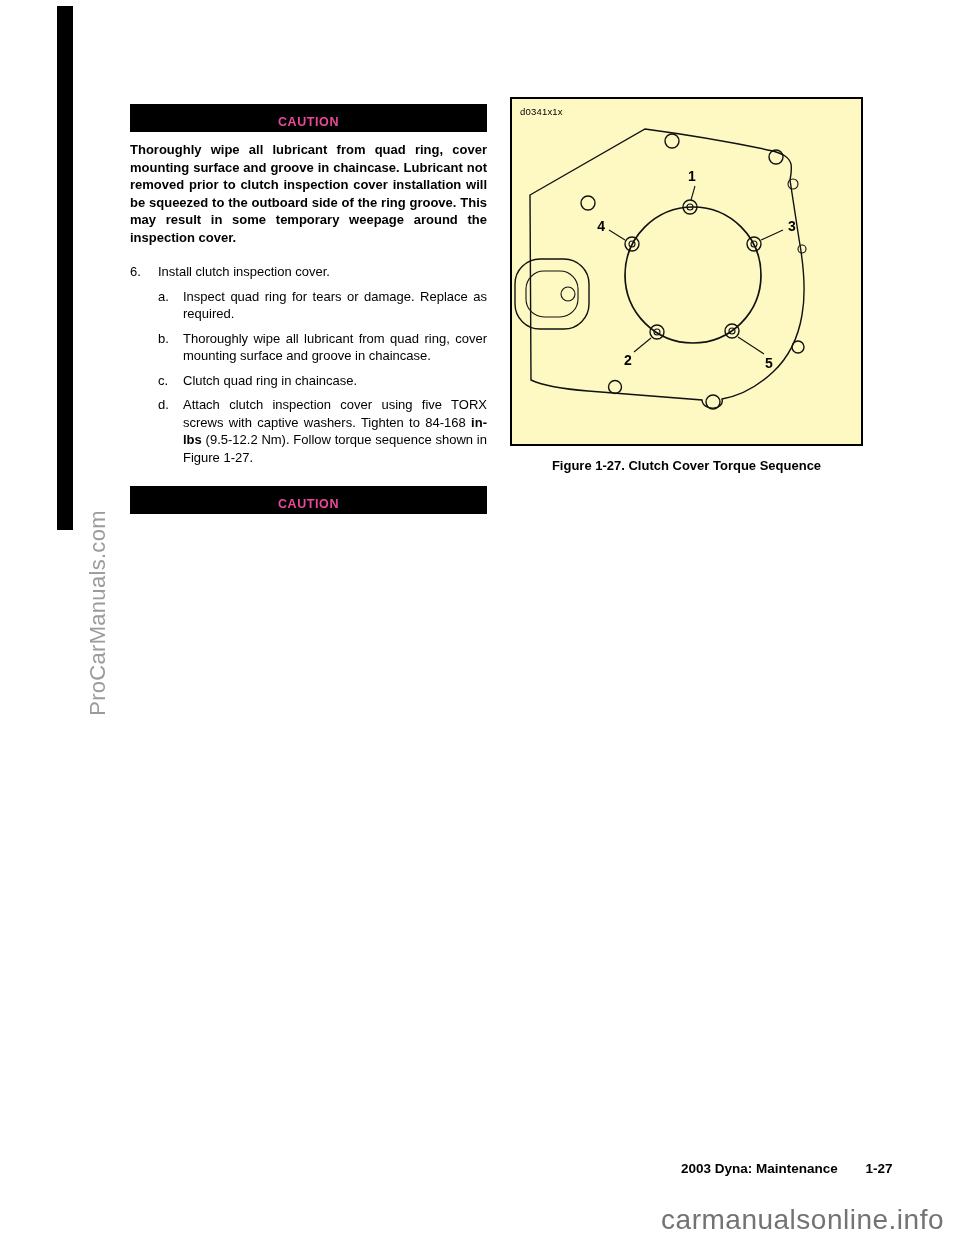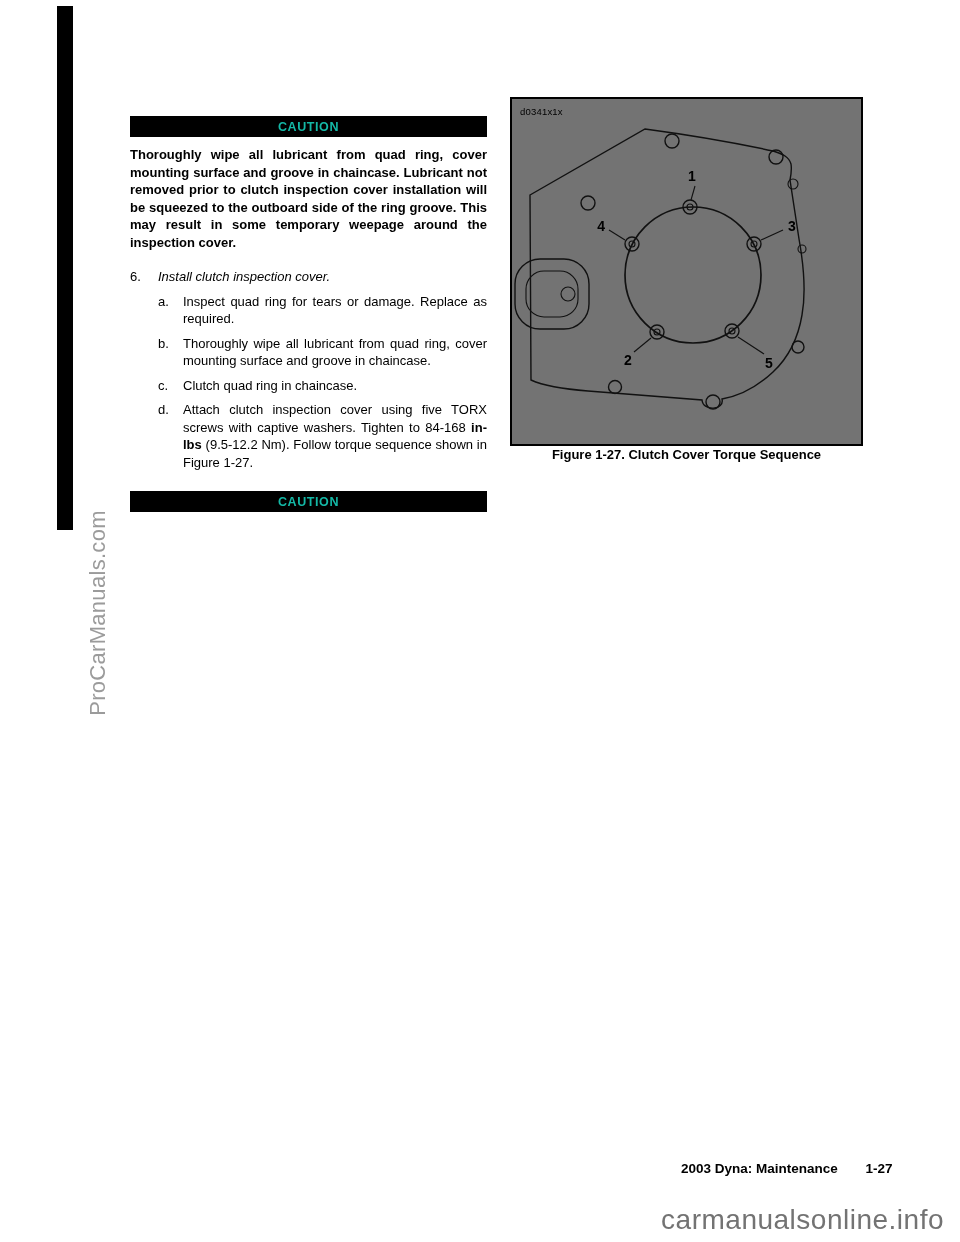--- a/index.html
+++ b/index.html
@@ -21,43 +21,42 @@
   }
 
   
   .col-left {
     position: absolute;
     left: 130px; top: 104px;
     width: 357px;
   }
   .caution-bar {
     background: #000;
-    color: #14b8a6;
+    color: #ec4899;
     text-align: center;
     font-weight: bold;
     font-size: 12.5px;
     letter-spacing: 0.6px;
-    padding: 4px 0 3px 0;
-    margin-top: 12px;
+    padding: 11px 0 3px 0;
   }
   .bold-para {
     font-weight: bold;
     font-size: 13px;
     line-height: 17.5px;
     text-align: justify;
     margin-top: 9px;
   }
   .step {
     display: flex;
     margin-top: 17px;
     font-size: 13px;
     line-height: 17.5px;
   }
   .step-num { width: 28px; flex: none; }
-  .step-text { flex: 1; font-style: italic; }
+  .step-text { flex: 1; }
   .substep {
     display: flex;
     margin-left: 28px;
     margin-top: 7px;
     font-size: 13px;
     line-height: 17.5px;
   }
   .substep-letter { width: 25px; flex: none; }
   .substep-text { flex: 1; text-align: justify; }
   .caution2-wrap { margin-top: 20px; }
@@ -65,31 +64,31 @@
   
   .col-right {
     position: absolute;
     left: 510px; top: 97px;
     width: 353px;
   }
   .figure-box {
     position: relative;
     height: 349px;
     border: 2px solid #000;
-    background: #737373;
+    background: #fef9c3;
   }
   .fig-code {
     position: absolute;
     left: 8px; top: 7px;
     font-size: 9.5px;
     letter-spacing: 0.2px;
   }
   .fig-svg { position: absolute; left: 0; top: 0; }
   .fig-caption {
-    margin-top: 1px;
+    margin-top: 12px;
     text-align: center;
     font-weight: bold;
     font-size: 13px;
   }
 
   .footer {
     position: absolute;
     top: 1161px; left: 655px;
     font-weight: bold;
     font-size: 13.5px;

